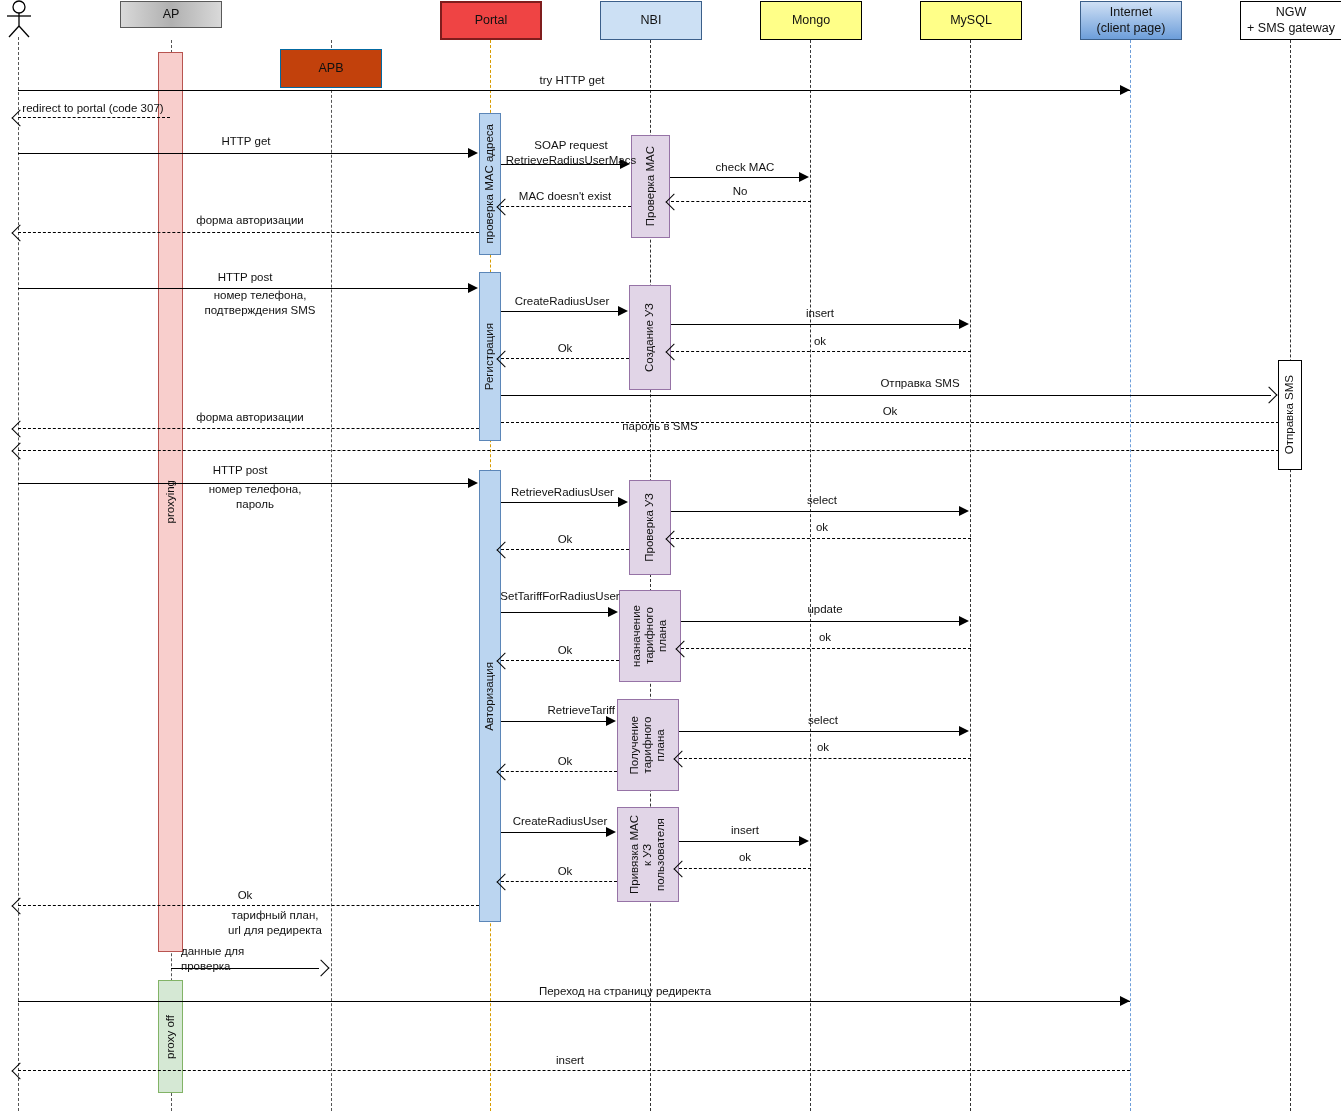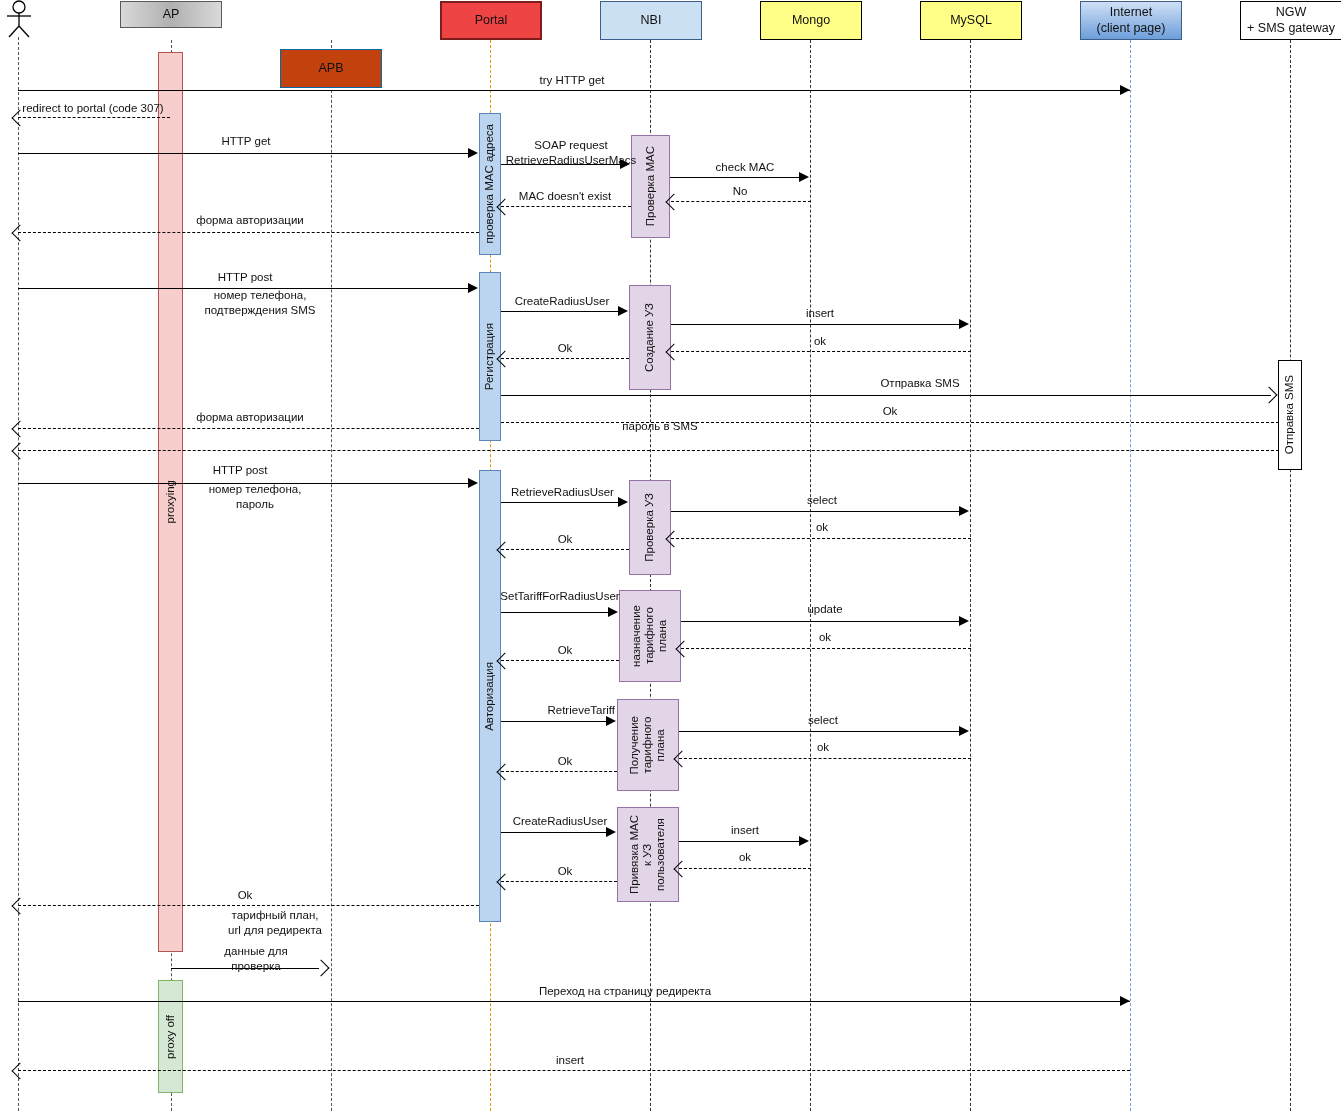--- a/index.html
+++ b/index.html
@@ -300,21 +300,21 @@
   <div class="msg dash" style="left:18px;top:905px;width:461px;"></div>
   <div class="arrow open-l" style="left:14px;top:900px;"></div>
   <div class="mlabel" style="left:200px;top:888px;width:90px;">Ok</div>
   <div class="mlabel multi" style="left:190px;top:908px;width:170px;">
     <span>тарифный план,</span><br>
     <span>url для редиректа</span>
   </div>
 
   <div class="msg" style="left:171px;top:968px;width:148px;"></div>
   <div class="arrow open-r" style="left:315px;top:962px;"></div>
-  <div class="mlabel multi" style="left:196px;top:944px;width:120px;text-align:center;">
+  <div class="mlabel multi" style="left:181px;top:944px;width:120px;text-align:left;">
     <span>данные для</span><br>
     <span>проверка</span>
   </div>
 
   <div class="msg" style="left:18px;top:1001px;width:1112px;"></div>
   <div class="arrow solid-r" style="left:1120px;top:996px;"></div>
   <div class="mlabel" style="left:480px;top:984px;width:290px;">Переход на страницу редиректа</div>
 
   <div class="msg dash" style="left:18px;top:1070px;width:1112px;"></div>
   <div class="arrow open-l" style="left:14px;top:1065px;"></div>

